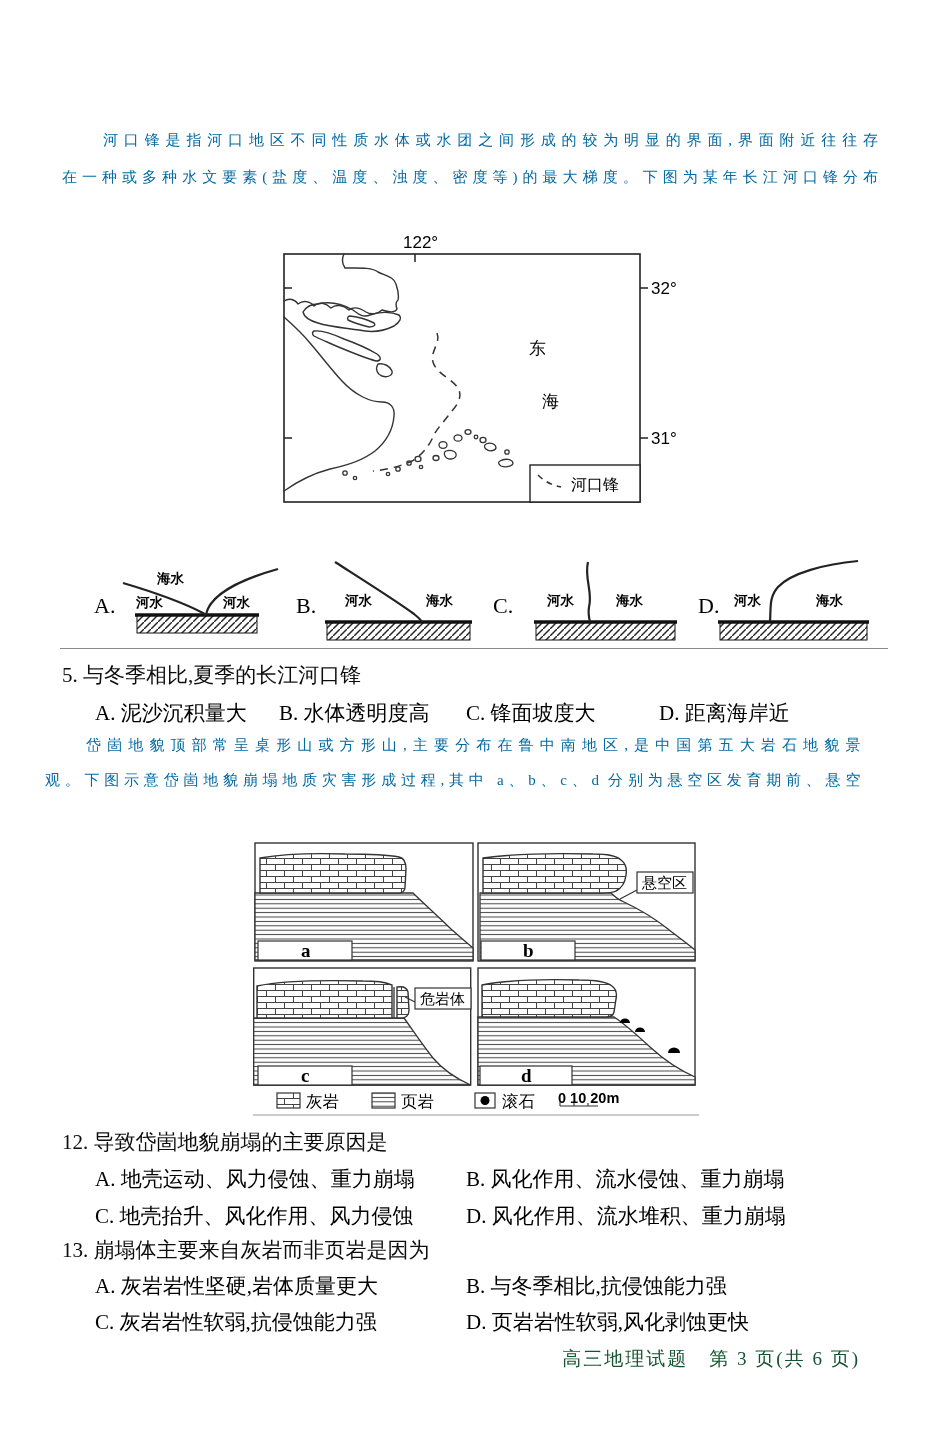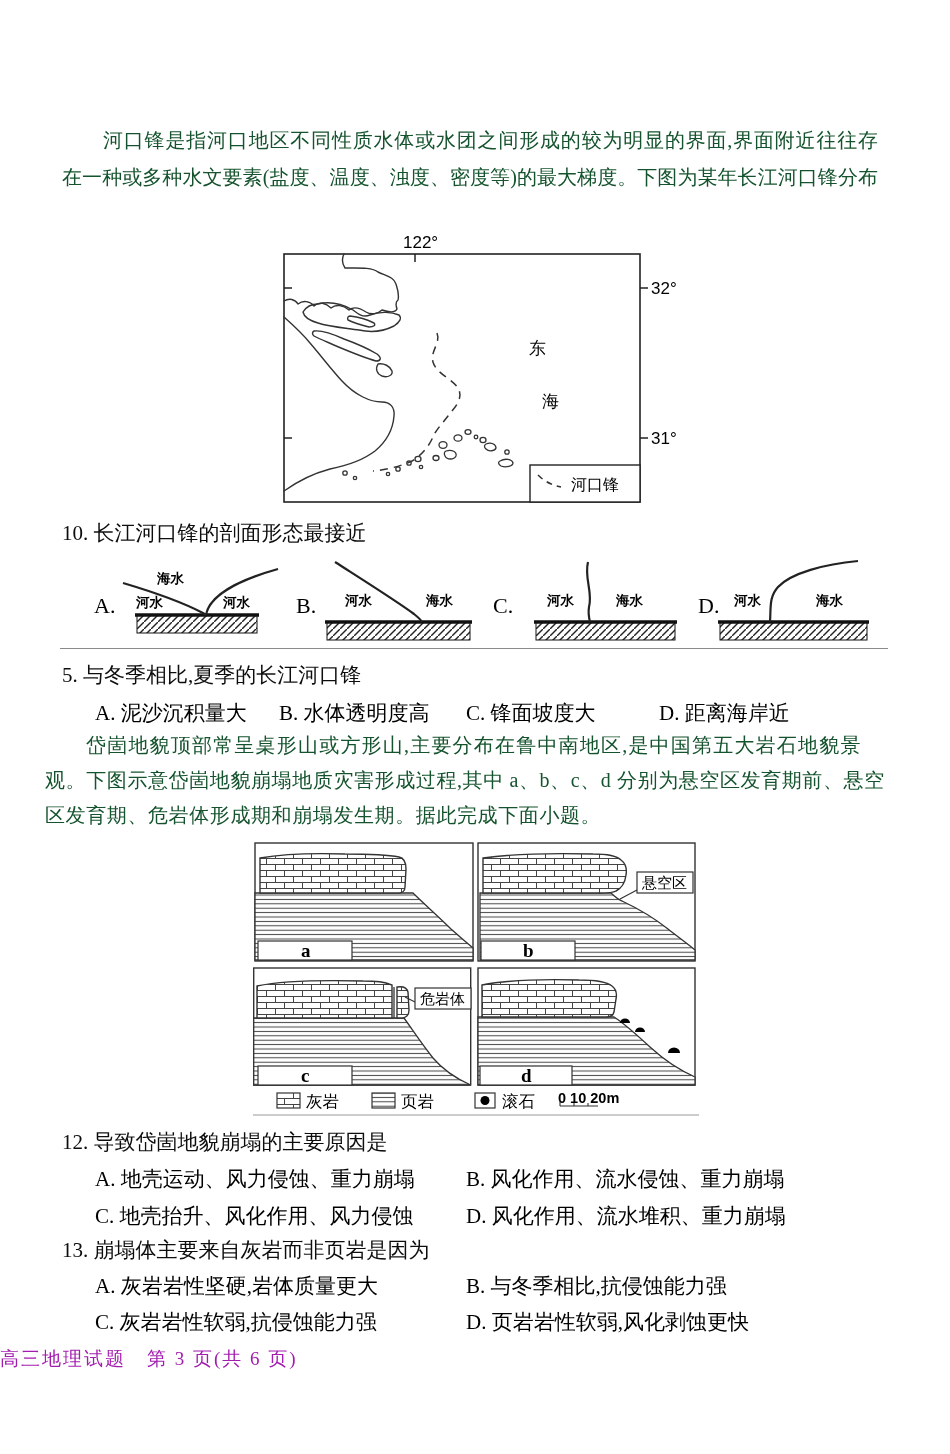--- a/index.html
+++ b/index.html
@@ -1,26 +1,26 @@
 <!DOCTYPE html>
 <html><head>
 <meta charset="utf-8">
 <style>
   html,body{margin:0;padding:0;background:#e8e8e8;}
   #page{position:relative;width:950px;height:1454px;background:#ffffff;margin:0 auto;
         font-family:"Liberation Serif",serif;color:#111;overflow:hidden;}
   .abs{position:absolute;}
-  .para{width:816px;font-size:20px;line-height:37px;color:#14532d;}
+  .para{width:816px;font-size:15px;line-height:37px;color:#0369a1;}
   .para .ln{text-align:justify;text-align-last:justify;white-space:nowrap;}
   .para .ln.last{text-align-last:left;}
   .para .ln.indent{padding-left:41px;box-sizing:border-box;}
   .p2 .ln{line-height:35px;letter-spacing:0.6px;}
   .stem{font-size:21px;white-space:nowrap;color:#0d0d0d;}
   .opt{font-size:21px;white-space:nowrap;color:#000000;}
-  .footer{width:860px;text-align:left;font-size:19px;letter-spacing:2px;color:#a21caf;}
+  .footer{width:860px;text-align:right;font-size:19px;letter-spacing:2px;color:#14532d;}
   svg text{font-family:"Liberation Serif",serif;}
   .sans{font-family:"Liberation Sans",sans-serif;}
 </style>
 </head>
 <body>
 
 <div id="page">
 
   <div class="abs para" style="left:62px;top:122px;">
     <div class="ln indent">河口锋是指河口地区不同性质水体或水团之间形成的较为明显的界面,界面附近往往存</div>
@@ -75,21 +75,20 @@
     </g>
 
     <text x="259" y="124" font-size="17" class="sans">东</text>
     <text x="272" y="177" font-size="17" class="sans">海</text>
 
     <rect x="260" y="235" width="110" height="37" fill="#fff" stroke="#222" stroke-width="1.4"></rect>
     <path d="M268,245 C274,251 281,255 291,257" fill="none" stroke="#333" stroke-width="1.5" stroke-dasharray="6 5"></path>
     <text x="301" y="260" font-size="16" class="sans">河口锋</text>
   </svg>
 
-  <div class="abs stem" style="left:62px;top:519px;">10. 长江河口锋的剖面形态最接近</div>
 
   <svg class="abs" style="left:60px;top:552px;" width="830" height="100" viewBox="0 0 830 100">
 
     <text x="34" y="61" font-size="22">A.</text>
     <rect x="77" y="63" width="120" height="18" fill="url(#hatch)" stroke="#111" stroke-width="1"></rect>
     <line x1="75" y1="63" x2="199" y2="63" stroke="#111" stroke-width="3.5"></line>
     <path d="M63,31 C90,39 120,49 143,61 L146,63" fill="none" stroke="#222" stroke-width="2.2"></path>
     <path d="M146,63 C149,45 175,29 218,17" fill="none" stroke="#222" stroke-width="2.2"></path>
     <text x="97" y="31" font-size="13.5" font-weight="bold">海水</text>
     <text x="76" y="55" font-size="13.5" font-weight="bold">河水</text>
@@ -120,21 +119,20 @@
 
   <div class="abs stem" style="left:62px;top:661px;">5. 与冬季相比,夏季的长江河口锋</div>
   <div class="abs opt" style="left:95px;top:699px;">A. 泥沙沉积量大</div>
   <div class="abs opt" style="left:279px;top:699px;">B. 水体透明度高</div>
   <div class="abs opt" style="left:466px;top:699px;">C. 锋面坡度大</div>
   <div class="abs opt" style="left:659px;top:699px;">D. 距离海岸近</div>
 
   <div class="abs para p2" style="left:45px;top:728px;">
     <div class="ln indent">岱崮地貌顶部常呈桌形山或方形山,主要分布在鲁中南地区,是中国第五大岩石地貌景</div>
     <div class="ln">观。下图示意岱崮地貌崩塌地质灾害形成过程,其中 a、b、c、d 分别为悬空区发育期前、悬空</div>
-    <div class="ln last">区发育期、危岩体形成期和崩塌发生期。据此完成下面小题。</div>
   </div>
 
   <svg class="abs" style="left:253px;top:840px;" width="446" height="278" viewBox="0 0 446 278">
     <defs>
       <pattern id="brick" width="18" height="12" patternUnits="userSpaceOnUse">
         <rect width="18" height="12" fill="#fff"></rect>
         <path d="M0,0.5 H18 M0,6.5 H18 M4.5,0.5 V6.5 M13.5,6.5 V12" stroke="#444" stroke-width="1" fill="none"></path>
       </pattern>
       <pattern id="shale" width="8" height="4.4" patternUnits="userSpaceOnUse">
         <rect width="8" height="4.4" fill="#fff"></rect>

